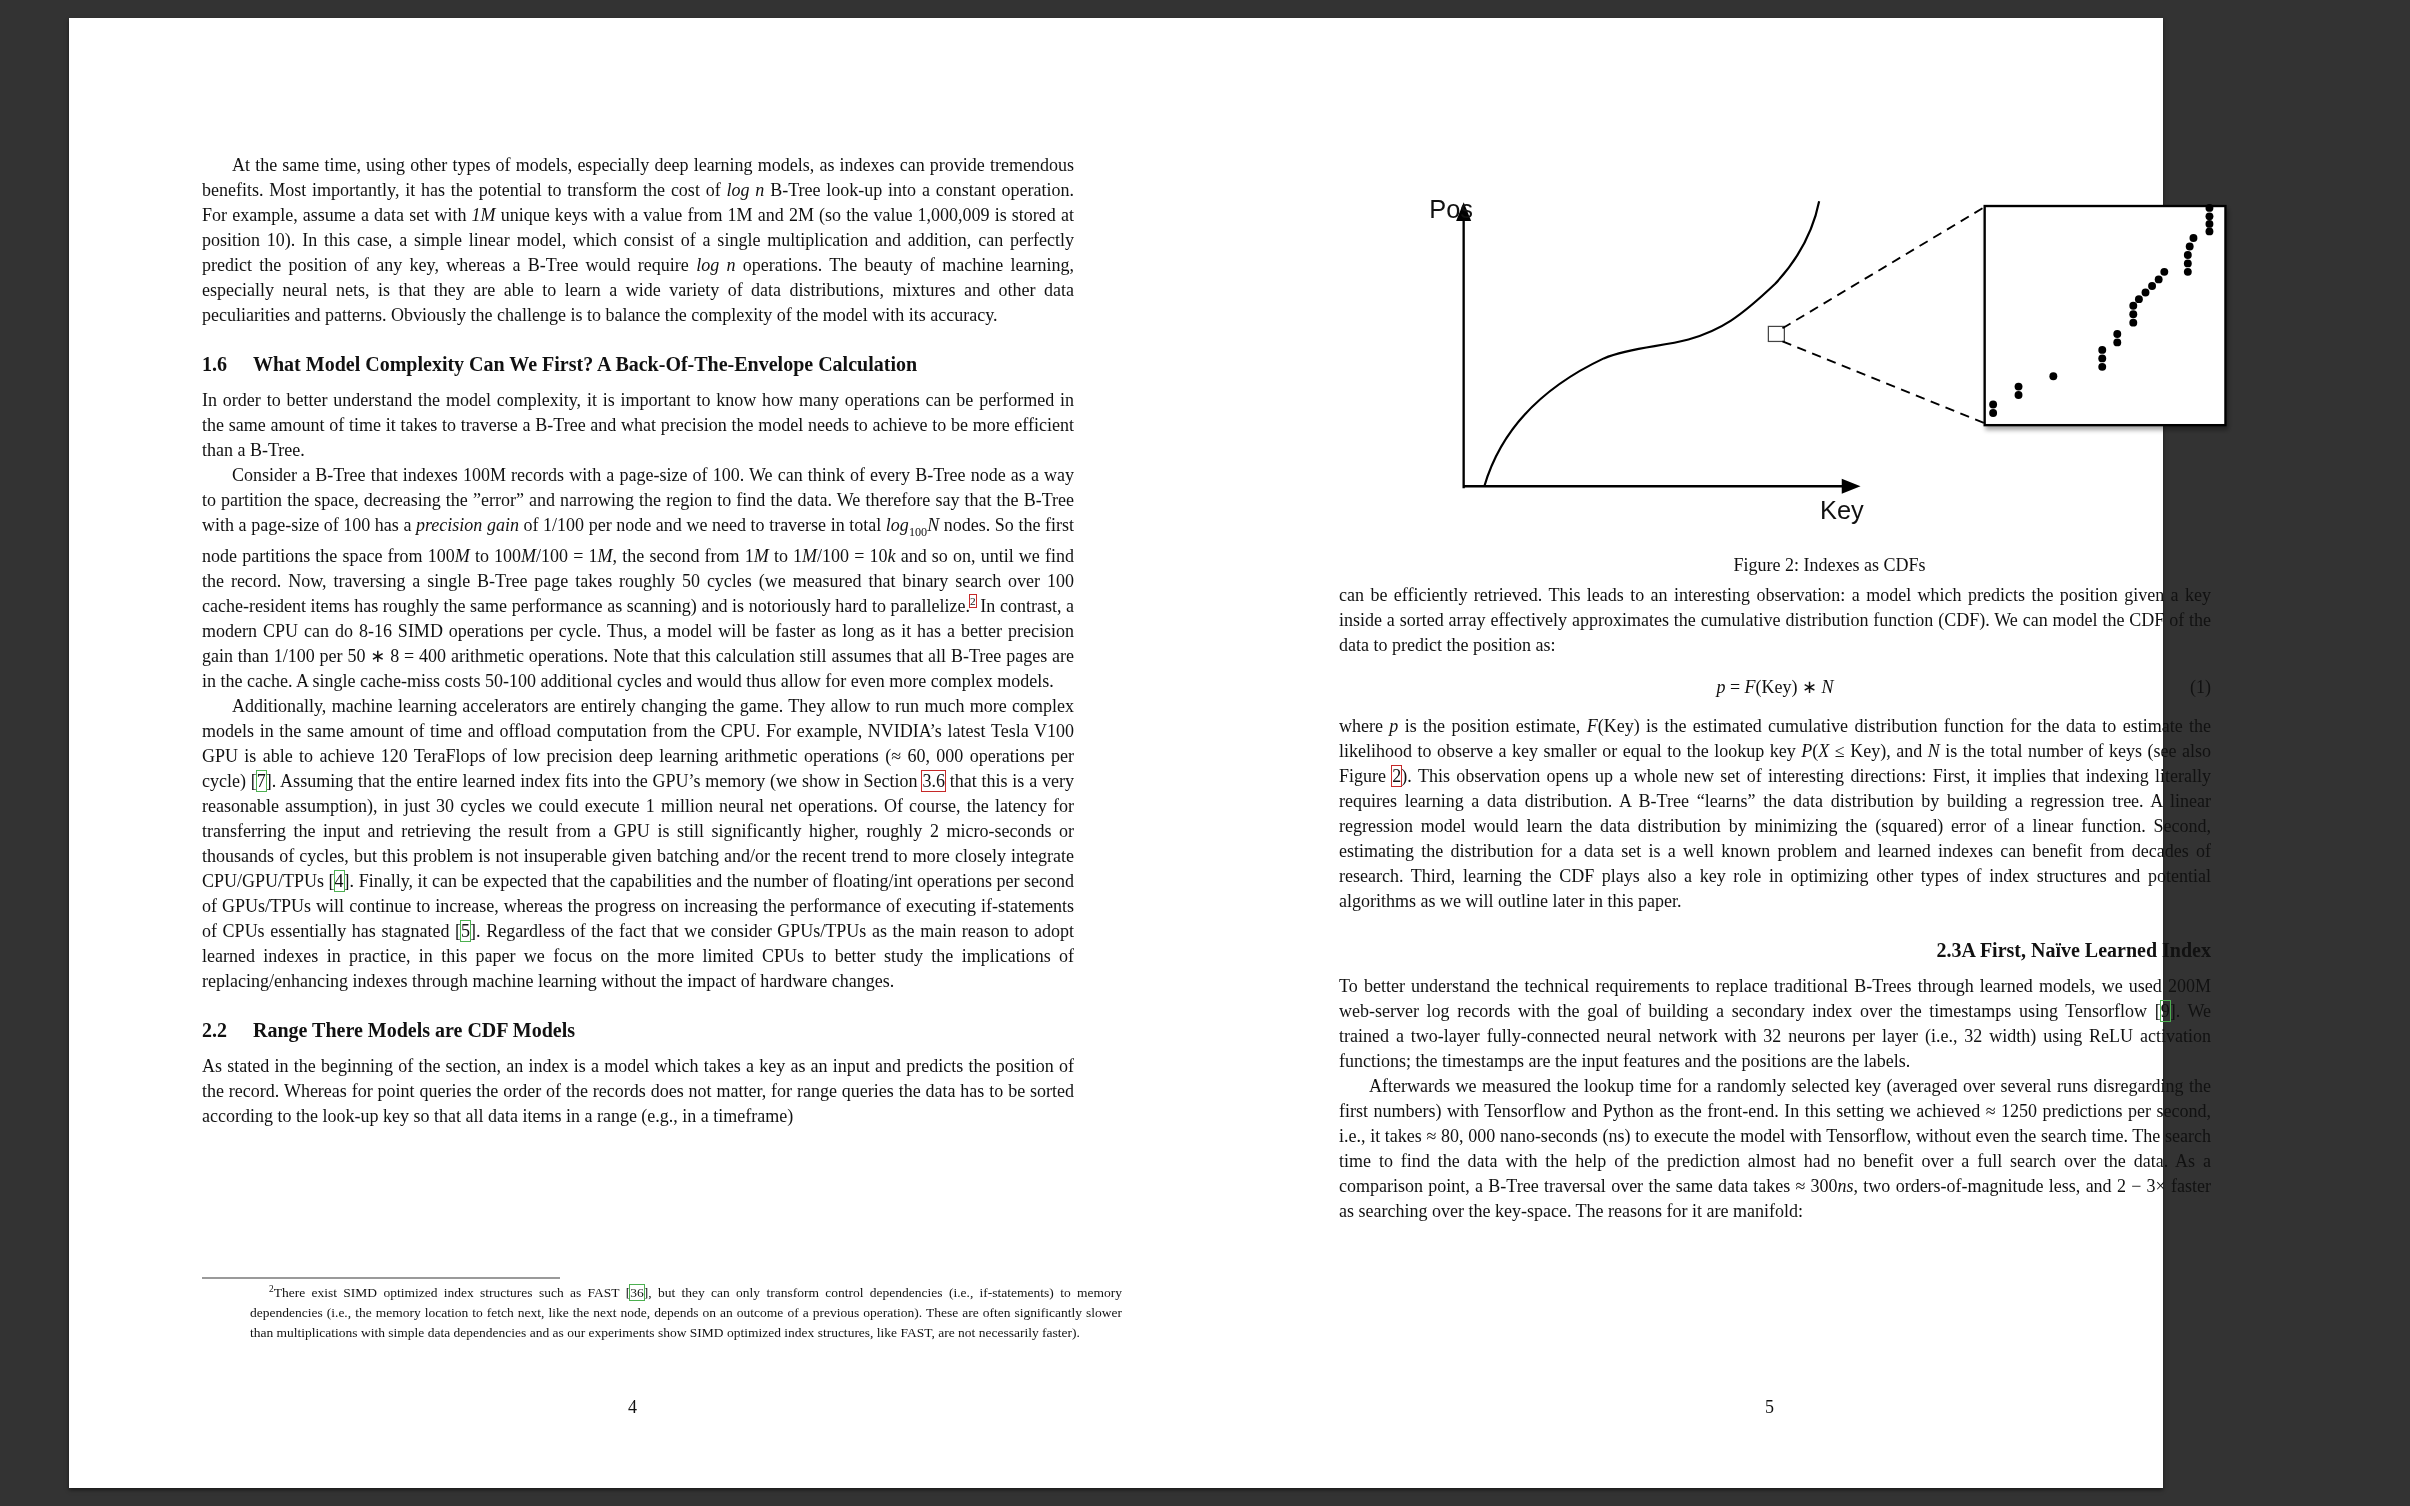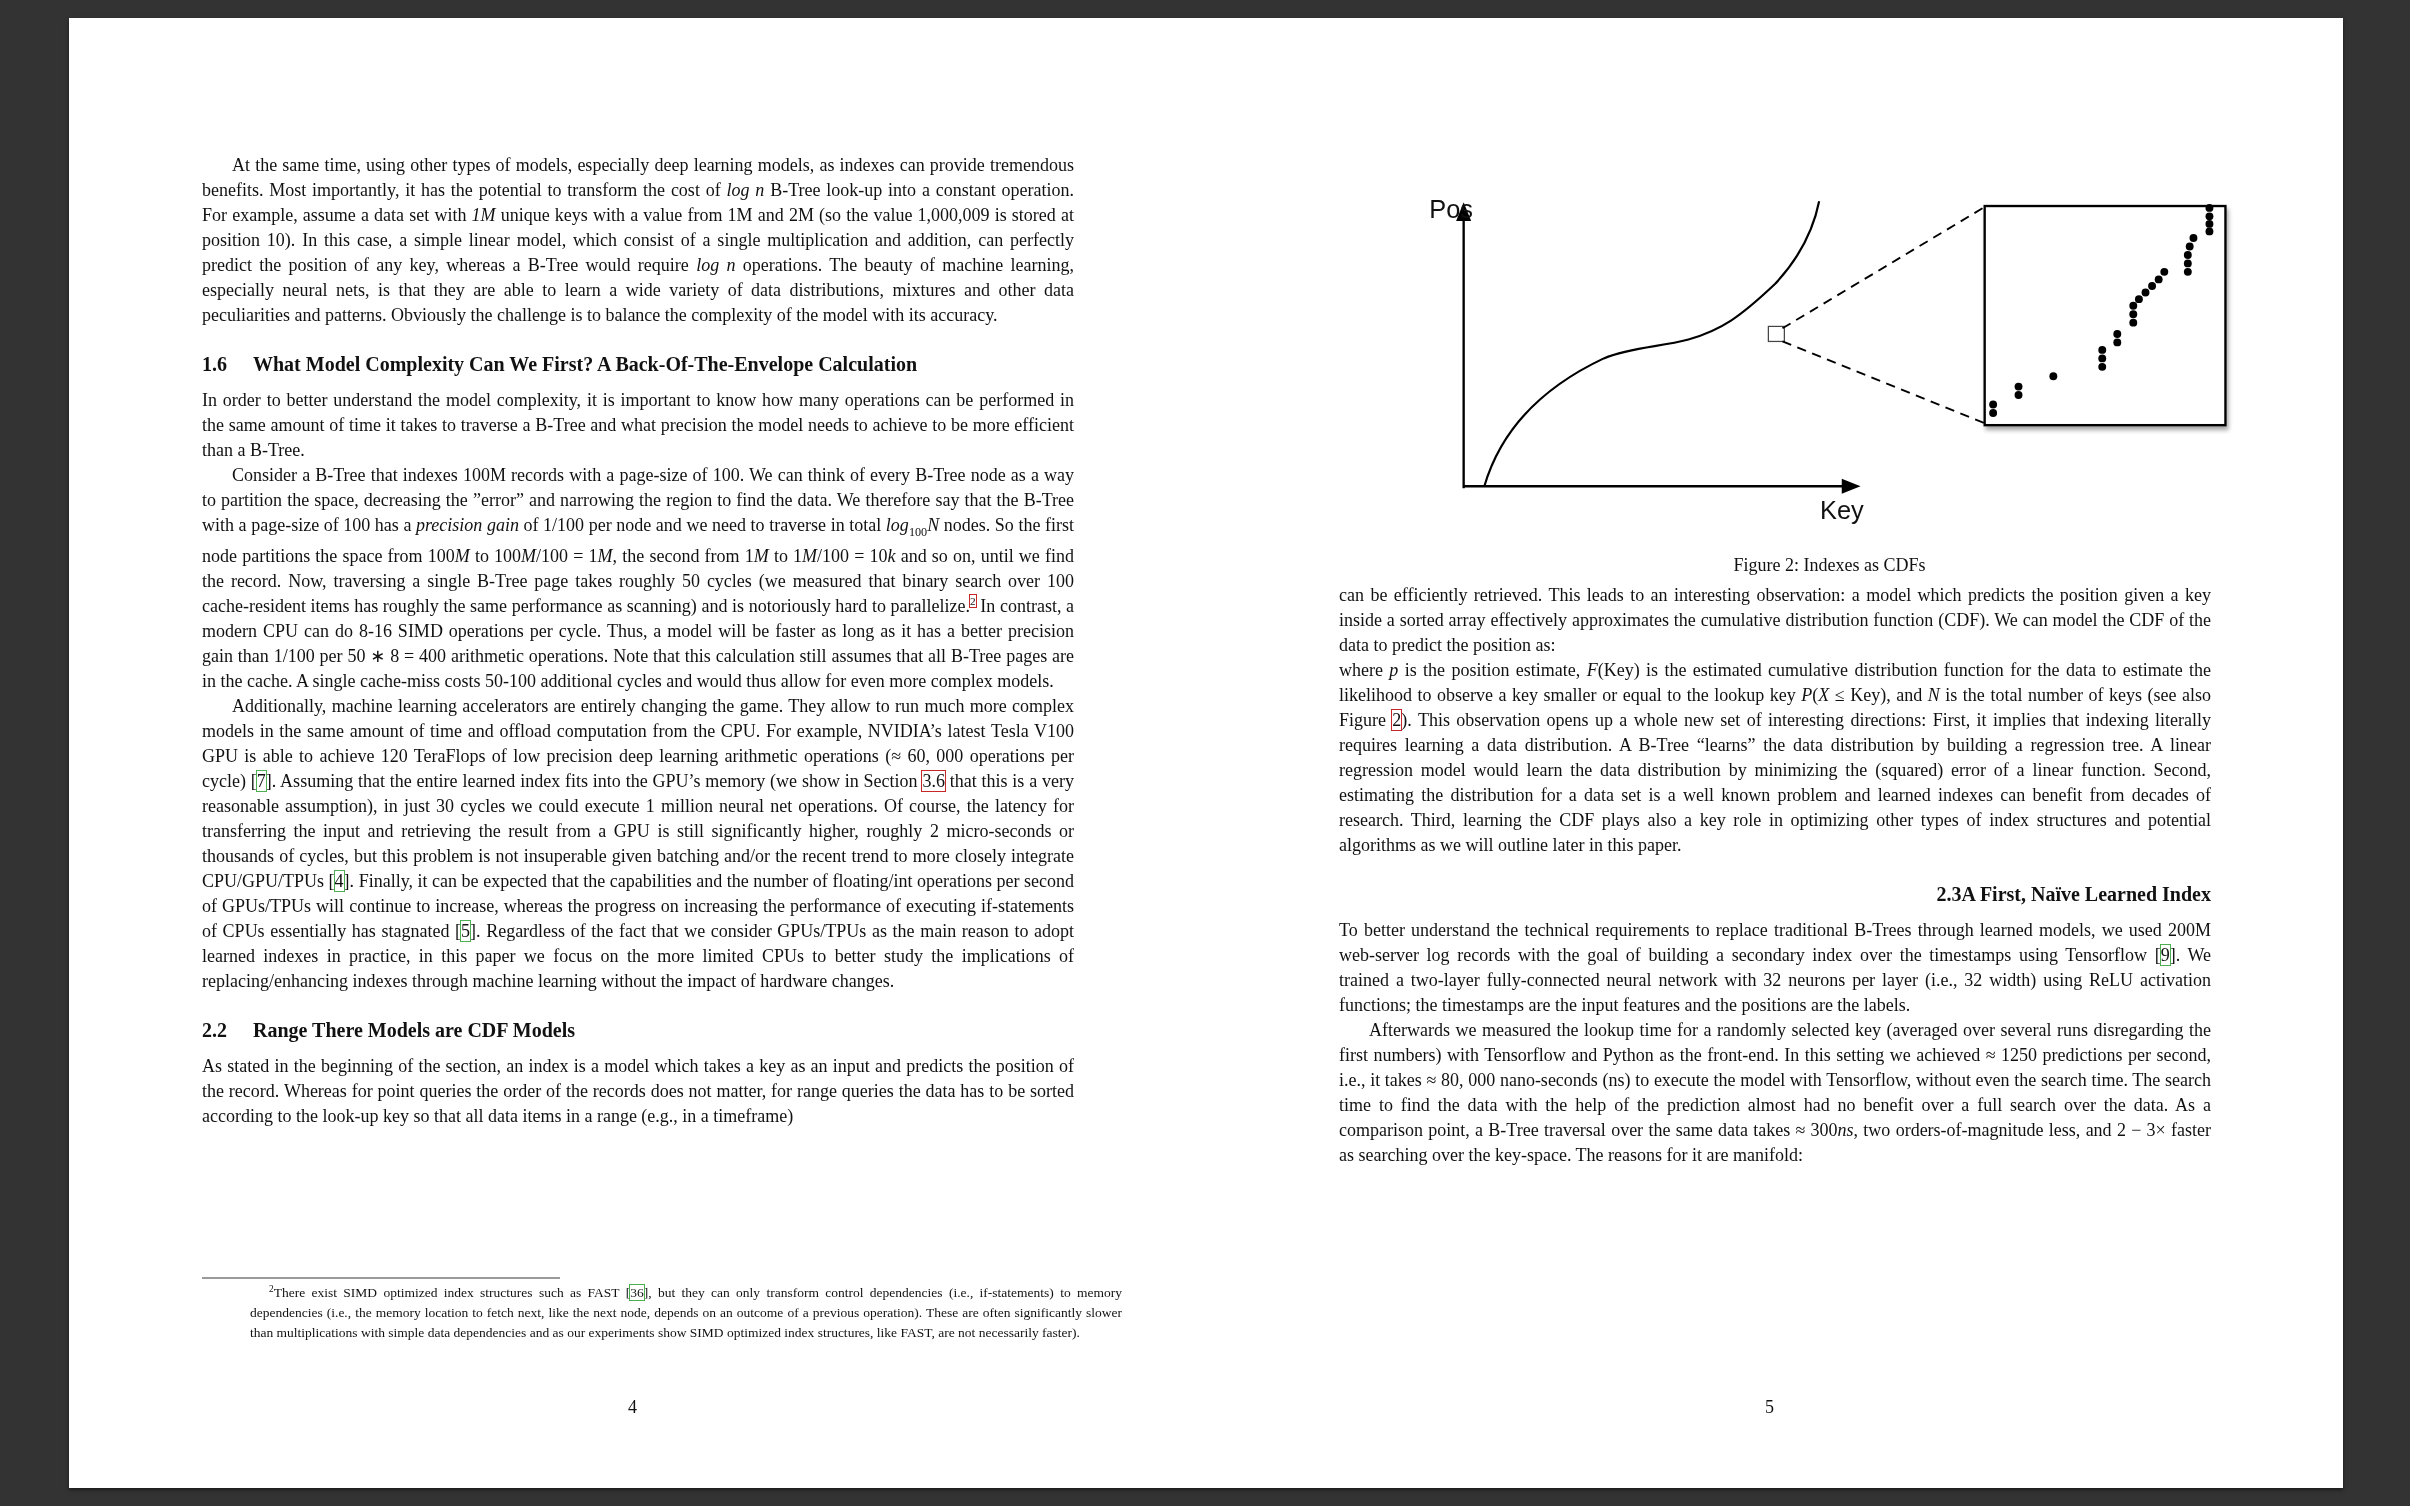--- a/index.html
+++ b/index.html
@@ -1,21 +1,21 @@
 <!DOCTYPE html>
 <html style="font-size:15px"><head>
 <meta charset="utf-8">
 <style>
   html, body { margin:0; padding:0; }
   body {
     width:2411px; height:1507px; background:#333333; position:relative; overflow:hidden;
     font-family:"Liberation Serif", serif; color:#111;
   }
   .spread {
-    position:absolute; left:69px; top:18px; width:2274px; height:1470px;
+    position:absolute; left:69px; top:18px; width:2094px; height:1470px;
     background:#ffffff; box-shadow:0 1.9px 3.8px rgba(0,0,0,0.5);
   }
   .col { position:absolute; font-size:18px; line-height:25px; text-align:justify; }
   .col-left { left:133px; top:135px; width:872px; }
   .col-right { left:1270px; top:565px; width:872px; }
   p { margin:0; }
   p.ind { text-indent:30px; }
   .sec { font-weight:bold; font-size:20px; margin:0; line-height:26px; text-align:left; }
   .sec .num { display:inline-block; width:51px; }
   .gap-sec-before { margin-top:21px; }
@@ -116,20 +116,24 @@
         </g>
     </svg>
     <div class="fig-label" style="left:75px; top:36px; transform:translateX(-100%); padding-right:13px;">Pos</div>
     <div class="fig-label" style="left:409px; top:337px;">Key</div>
     <div class="fig-caption" style="top:396px;">Figure 2: Indexes as CDFs</div>
   </div>
 
   <div class="col col-right">
     <p>can be efficiently retrieved. This leads to an interesting observation: a model which predicts the position given a key inside a sorted array effectively approximates the cumulative distribution function (CDF). We can model the CDF of the data to predict the position as:</p>
 
+    <div class="equation">
+      <div class="eq"><span>p</span><span class="r"> = </span><span>F</span><span class="r">(Key)</span><span class="r"> ∗ </span><span>N</span></div>
+      <div class="eqno">(1)</div>
+    </div>
 
     <p><span>where </span><span class="m">p</span><span> is the position estimate, </span><span class="m">F</span><span>(Key) is the estimated cumulative distribution function for the data to estimate the likelihood to observe a key smaller or equal to the lookup key </span><span class="m">P</span><span>(</span><span class="m">X</span><span> ≤ Key), and </span><span class="m">N</span><span> is the total number of keys (see also Figure </span><span class="ref-red">2</span><span>). This observation opens up a whole new set of interesting directions: First, it implies that indexing literally requires learning a data distribution. A B-Tree “learns” the data distribution by building a regression tree. A linear regression model would learn the data distribution by minimizing the (squared) error of a linear function. Second, estimating the distribution for a data set is a well known problem and learned indexes can benefit from decades of research. Third, learning the CDF plays also a key role in optimizing other types of index structures and potential algorithms as we will outline later in this paper.</span></p>
 
     <h2 class="sec gap-sec-after" style="margin-top:22.6px;text-align:right;"><span class="num">2.3</span><span>A First, Naïve Learned Index</span></h2>
     <p><span>To better understand the technical requirements to replace traditional B-Trees through learned models, we used 200M web-server log records with the goal of building a secondary index over the timestamps using Tensorflow [</span><span class="ref-green">9</span><span>]. We trained a two-layer fully-connected neural network with 32 neurons per layer (i.e., 32 width) using ReLU activation functions; the timestamps are the input features and the positions are the labels.</span></p>
     <p class="ind"><span>Afterwards we measured the lookup time for a randomly selected key (averaged over several runs disregarding the first numbers) with Tensorflow and Python as the front-end. In this setting we achieved ≈ 1250 predictions per second, i.e., it takes ≈ 80, 000 nano-seconds (ns) to execute the model with Tensorflow, without even the search time. The search time to find the data with the help of the prediction almost had no benefit over a full search over the data. As a comparison point, a B-Tree traversal over the same data takes ≈ 300</span><span class="m">ns</span><span>, two orders-of-magnitude less, and 2 − 3× faster as searching over the key-space. The reasons for it are manifold:</span></p>
   </div>
 
   <div class="pageno" style="left:1696px; top:1379px;">5</div>
 </div>

